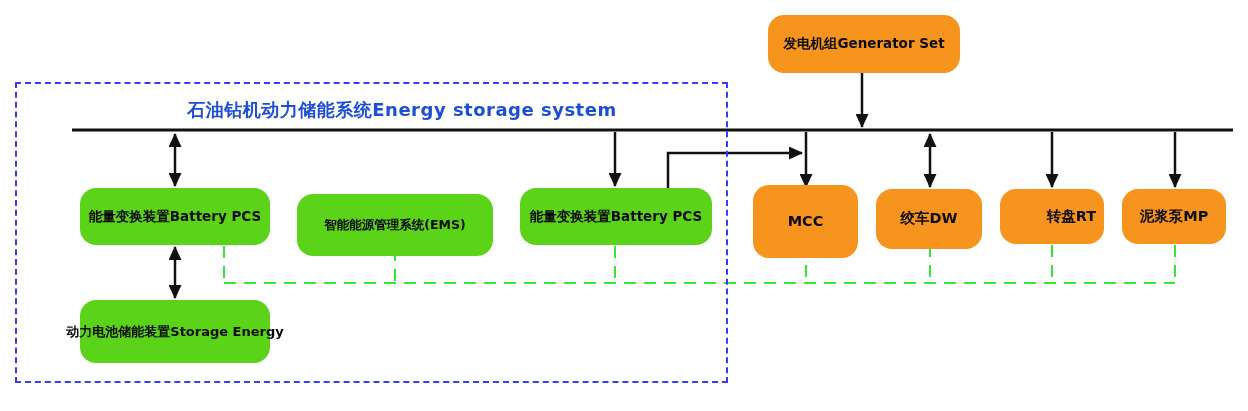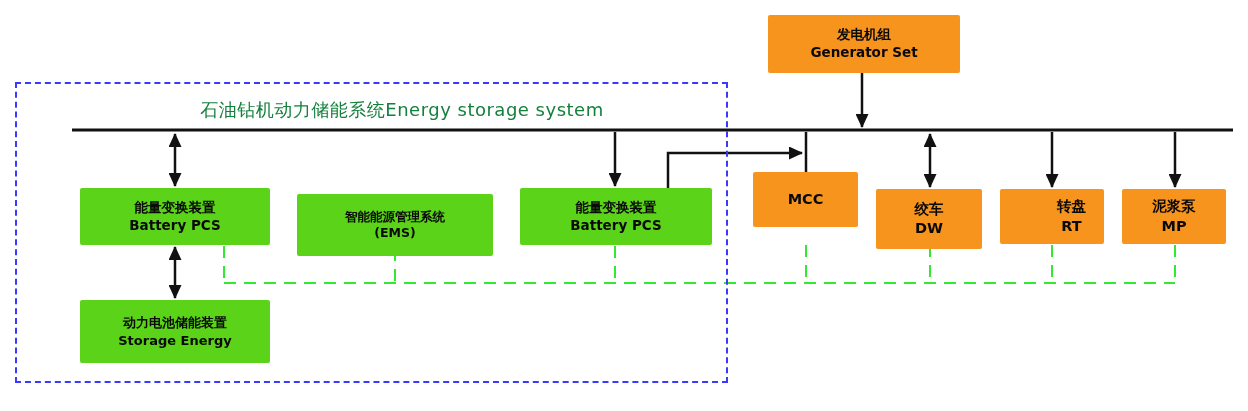--- a/index.html
+++ b/index.html
@@ -9,26 +9,26 @@
     font-family:"DejaVu Sans","Liberation Sans",sans-serif;
   }
   #connector-layer{position:absolute;left:0;top:0;width:1248px;height:411px;}
   .dashed-frame{
     position:absolute;left:15px;top:82px;width:713px;height:301px;
     border:2px dashed var(--dashed-border-blue,#3a3aff);
     box-sizing:border-box;
   }
   .diagram-title{
     position:absolute;left:72px;top:98px;width:660px;
-    text-align:center;font-size:18px;font-weight:normal;color:#15803d;
+    text-align:center;font-size:18px;font-weight:bold;color:#1d4ed8;
     letter-spacing:0.5px;
   }
   .node{
-    position:absolute;display:flex;flex-direction:column;align-items:center;justify-content:center;
-    border-radius:2px;color:#0a0a0a;font-weight:bold;font-size:13.5px;line-height:1.32;
+    position:absolute;display:flex;flex-direction:row;align-items:center;justify-content:center;
+    border-radius:16px;color:#0a0a0a;font-weight:bold;font-size:13.5px;line-height:1.32;
     text-align:center;box-sizing:border-box;padding:2px 4px;
   }
   .green{background:var(--node-green,#5bd318);}
   .orange{background:var(--node-orange,#f7941d);}
   .node span{display:block;white-space:nowrap;}
   .load{font-size:14.5px;}
 </style>
 </head>
 <body>
 
@@ -91,21 +91,21 @@
 <div class="node green" style="left:520px;top:188px;width:192px;height:57px;">
   <span>能量变换装置</span>
   <span>Battery PCS</span>
 </div>
 
 <div class="node green" style="left:80px;top:300px;width:190px;height:63px;font-size:13px;text-align:right;">
   <span>动力电池储能装置</span>
   <span>Storage Energy</span>
 </div>
 
-<div class="node orange load" style="left:753px;top:172px;width:105px;height:55px;">
+<div class="node orange load" style="left:753px;top:185px;width:105px;height:73px;">
   <span>MCC</span>
 </div>
 
 <div class="node orange load" style="left:876px;top:189px;width:106px;height:60px;">
   <span>绞车</span>
   <span>DW</span>
 </div>
 
 <div class="node orange load" style="left:1000px;top:189px;width:104px;height:55px;padding-left:43px;">
   <span>转盘</span>

